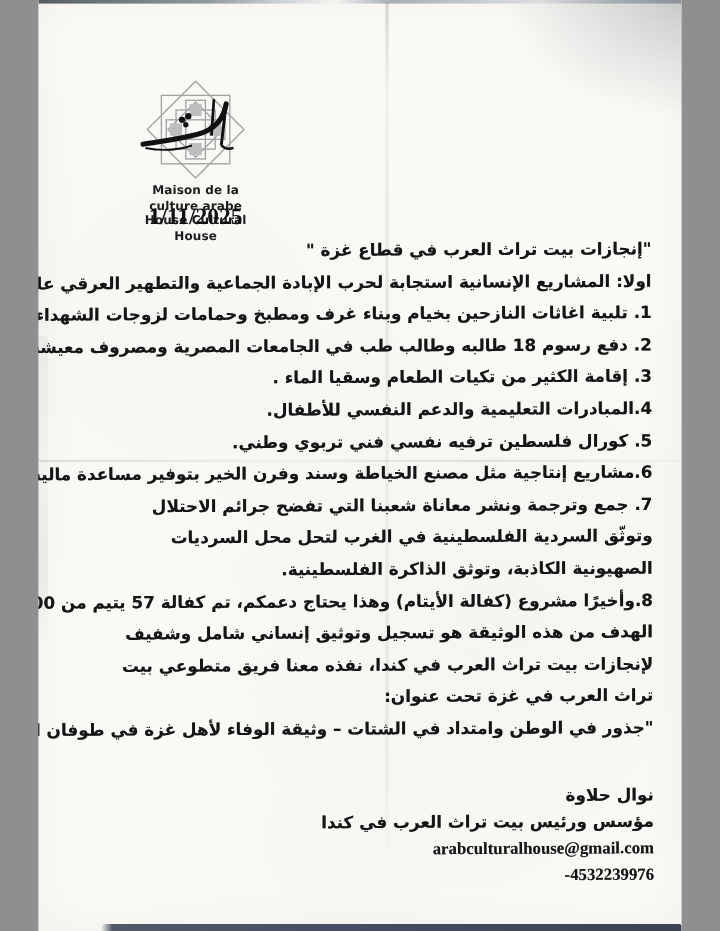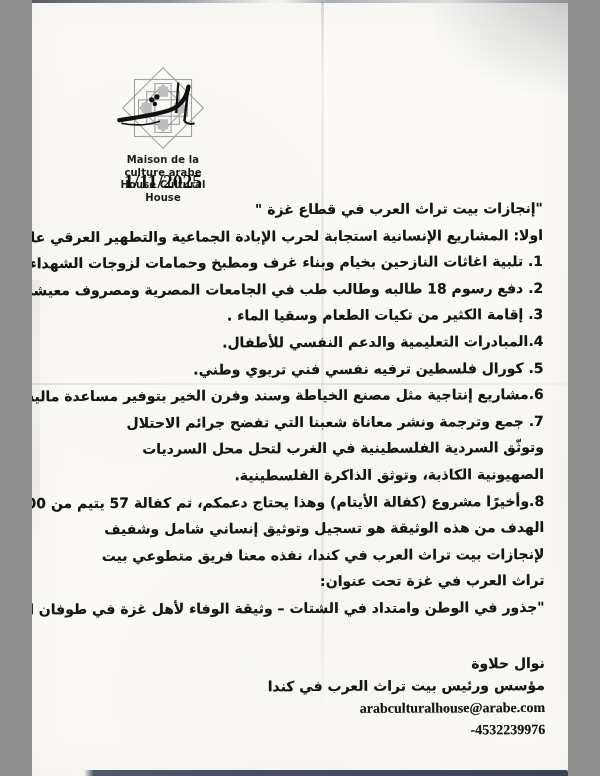--- a/index.html
+++ b/index.html
@@ -109,18 +109,18 @@
     <p class="line">5. كورال فلسطين ترفيه نفسي فني تربوي وطني.</p>
     <p class="line">6.مشاريع إنتاجية مثل مصنع الخياطة وسند وفرن الخير بتوفير مساعدة مالية للمعوزين.</p>
     <p class="para">7. جمع وترجمة ونشر معاناة شعبنا التي تفضح جرائم الاحتلال وتوثّق السردية الفلسطينية في الغرب لتحل محل السرديات الصهيونية الكاذبة، وتوثق الذاكرة الفلسطينية.</p>
     <p class="line">8.وأخيرًا مشروع (كفالة الأيتام) وهذا يحتاج دعمكم، تم كفالة 57 يتيم من 300 يتيم.</p>
     <p class="para closing">الهدف من هذه الوثيقة هو تسجيل وتوثيق إنساني شامل وشفيف لإنجازات بيت تراث العرب في كندا، نفذه معنا فريق متطوعي بيت تراث العرب في غزة تحت عنوان:</p>
     <p class="line">"جذور في الوطن وامتداد في الشتات – وثيقة الوفاء لأهل غزة في طوفان الأقصى".</p>
 
     <div class="sig">
       <p class="sig-name">نوال حلاوة</p>
       <p class="sig-role">مؤسس ورئيس بيت تراث العرب في كندا</p>
-      <p class="sig-email"><span dir="ltr">arabculturalhouse@arabe.com</span></p>
+      <p class="sig-email"><span dir="ltr">arabculturalhouse@gmail.com</span></p>
       <p class="sig-phone"><span dir="ltr">-4532239976</span></p>
     </div>
   </main>
 
 </div>
 
 </body></html>

